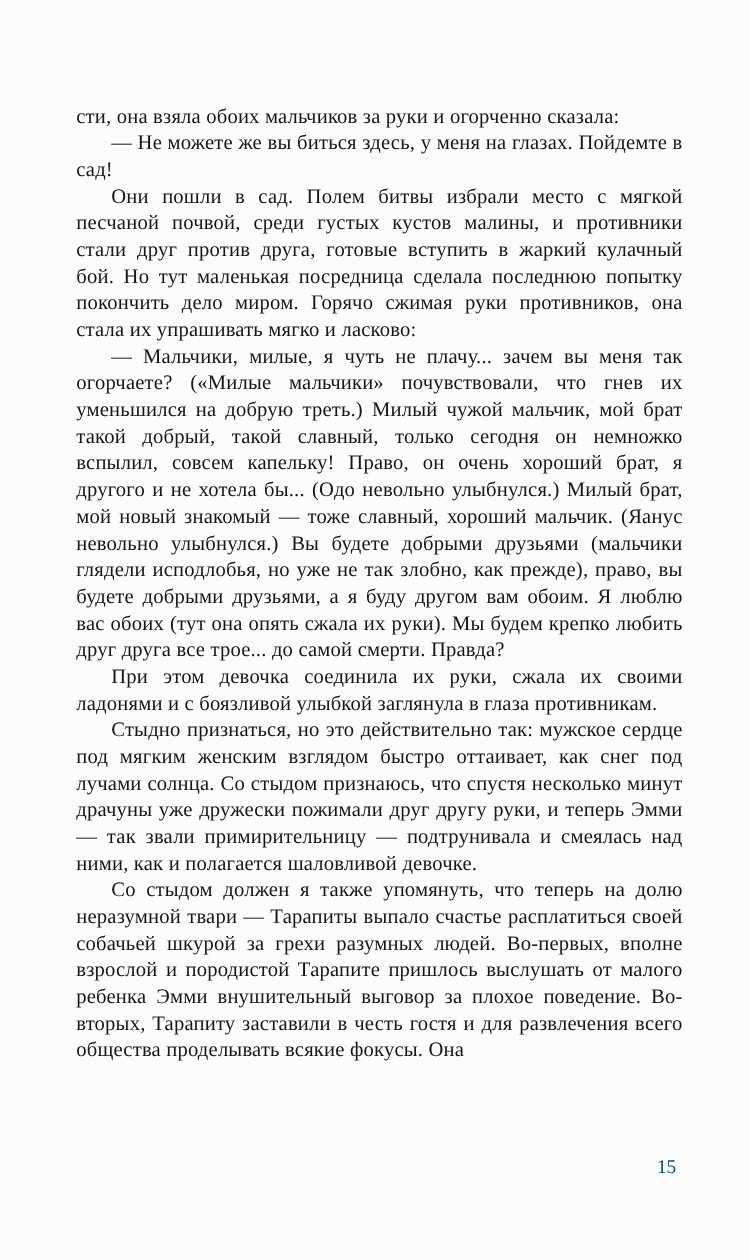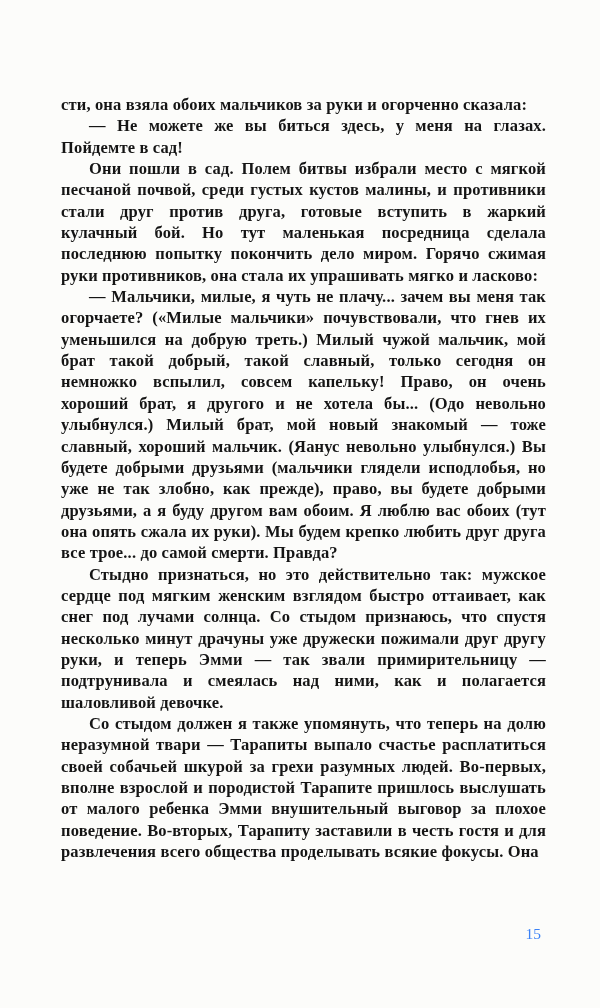--- a/index.html
+++ b/index.html
@@ -16,52 +16,52 @@
   }
   .book-page {
     position: relative;
     width: 600px;
     height: 1008px;
     background: #fcfcfa;
   }
   .text-block {
     position: absolute;
     left: 61px;
-    top: 94px;
+    top: 82px;
     width: 485px;
     text-align: justify;
     font-size: 16.5px;
     line-height: 21.35px;
     letter-spacing: 0.15px;
     hyphens: auto;
-    font-weight: bold;
     -webkit-hyphens: auto;
   }
   .text-block p {
     margin: 0;
     padding: 0;
     text-indent: 0;
   }
   .text-block p.indent {
     text-indent: 28px;
   }
   .page-number {
     position: absolute;
     right: 59px;
     top: 925px;
     font-size: 15.5px;
-    color: #3b82f6;
+    color: #0c4a6e;
   }
 </style>
 </head>
 <body>
 
 <div class="book-page">
   <div class="text-block">
     <p class="no-indent">сти, она взяла обоих мальчиков за руки и огорченно сказала:</p>
     <p class="indent">— Не можете же вы биться здесь, у меня на глазах. Пойдемте в сад!</p>
     <p class="indent">Они пошли в сад. Полем битвы избрали место с мягкой песчаной почвой, среди густых кустов малины, и противники стали друг против друга, готовые вступить в жаркий кулачный бой. Но тут маленькая посредница сделала последнюю попытку покончить дело миром. Горячо сжимая руки противников, она стала их упрашивать мягко и ласково:</p>
     <p class="indent">— Мальчики, милые, я чуть не плачу... зачем вы меня так огорчаете? («Милые мальчики» почувствовали, что гнев их уменьшился на добрую треть.) Милый чужой мальчик, мой брат такой добрый, такой славный, только сегодня он немножко вспылил, совсем капельку! Право, он очень хороший брат, я другого и не хотела бы... (Одо невольно улыбнулся.) Милый брат, мой новый знакомый — тоже славный, хороший мальчик. (Яанус невольно улыбнулся.) Вы будете добрыми друзьями (мальчики глядели исподлобья, но уже не так злобно, как прежде), право, вы будете добрыми друзьями, а я буду другом вам обоим. Я люблю вас обоих (тут она опять сжала их руки). Мы будем крепко любить друг друга все трое... до самой смерти. Правда?</p>
+    <p class="indent">При этом девочка соединила их руки, сжала их своими ладонями и с боязливой улыбкой заглянула в глаза противникам.</p>
     <p class="indent">Стыдно признаться, но это действительно так: мужское сердце под мягким женским взглядом быстро оттаивает, как снег под лучами солнца. Со стыдом признаюсь, что спустя несколько минут драчуны уже дружески пожимали друг другу руки, и теперь Эмми — так звали примирительницу — подтрунивала и смеялась над ними, как и полагается шаловливой девочке.</p>
     <p class="indent">Со стыдом должен я также упомянуть, что теперь на долю неразумной твари — Тарапиты выпало счастье расплатиться своей собачьей шкурой за грехи разумных людей. Во-первых, вполне взрослой и породистой Тарапите пришлось выслушать от малого ребенка Эмми внушительный выговор за плохое поведение. Во-вторых, Тарапиту заставили в честь гостя и для развлечения всего общества проделывать всякие фокусы. Она</p>
   </div>
   <div class="page-number">15</div>
 </div>
 
 </body></html>

